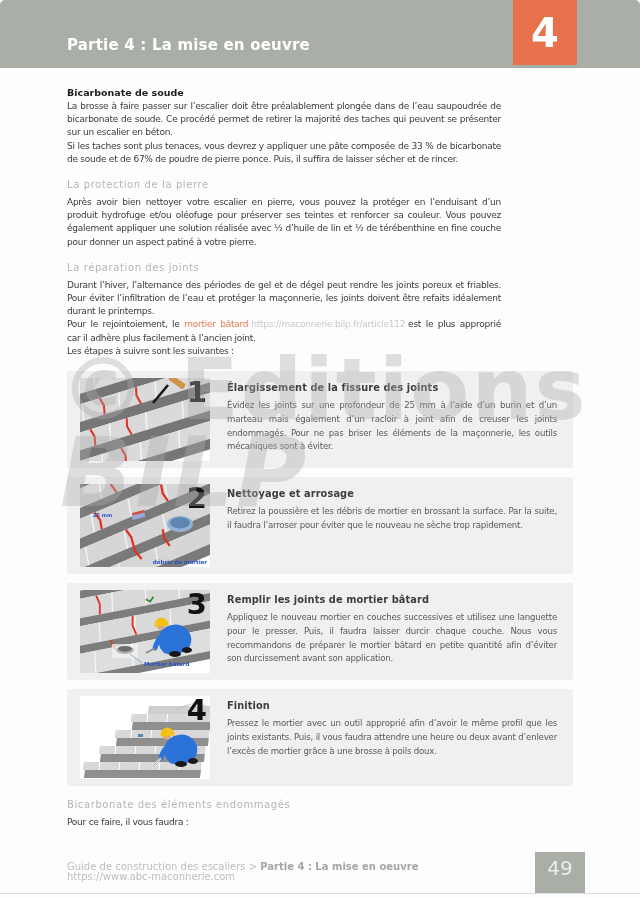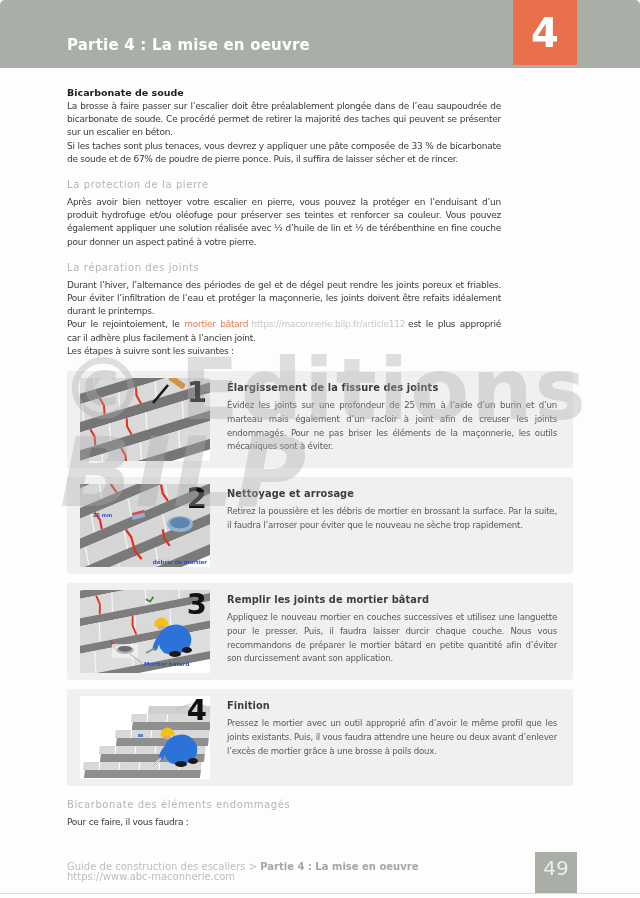--- a/index.html
+++ b/index.html
@@ -36,21 +36,21 @@
 
   
   .watermark { position:absolute; left:60px; top:350px; z-index:9; pointer-events:none;
     color:rgba(172,172,172,.38); font-weight:bold; line-height:.92; white-space:nowrap; }
   .wm1 { font-size:86px; letter-spacing:2px; }
   .wm2 { font-size:96px; letter-spacing:2px;font-style:italic; }
 
   
   .footer-meta { position:absolute; left:67px; top:862px; font-size:10px; color:#bdbdbd; line-height:9.5px; }
   .footer-bold { font-weight:bold; color:#a6a6a6; }
-  .page-num-box { position:absolute; left:535px; top:852px; width:42px; height:41px; background:#a9aea7;
+  .page-num-box { position:absolute; left:535px; top:852px; width:50px; height:41px; background:#a9aea7;
     display:flex; justify-content:center; align-items:flex-start; padding-top:4px; }
   .page-num { font-size:20px; color:#ececec; }
   .bottom-line { position:absolute; left:0; top:893px; width:640px; height:1px; background:#dcdcdc; }
 </style>
 </head>
 <body>
 
 <div class="page">
 
   <div class="band">

